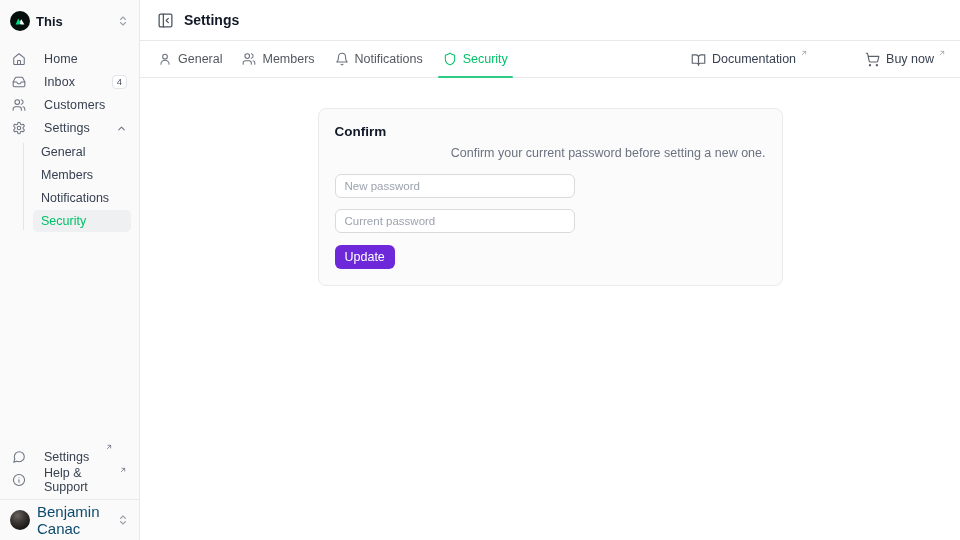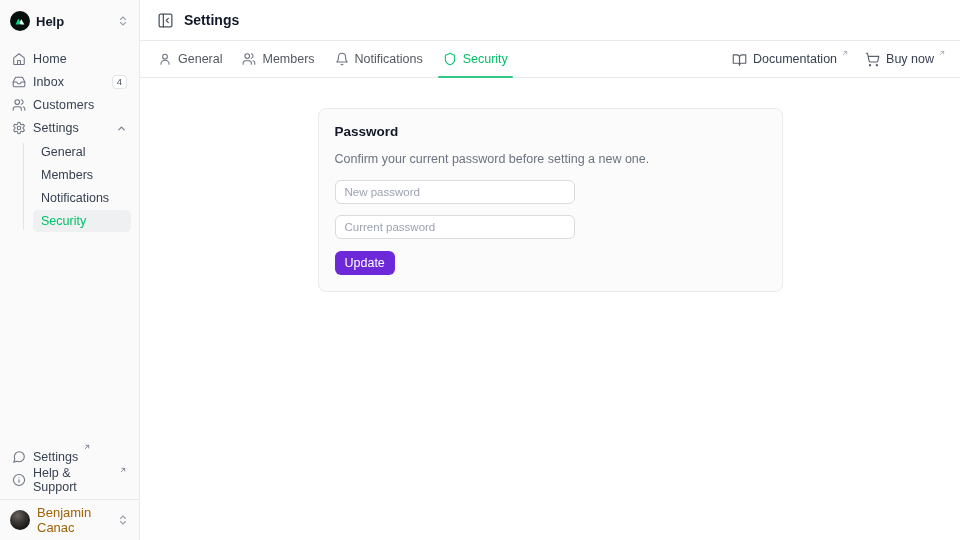--- a/index.html
+++ b/index.html
@@ -32,21 +32,21 @@
   }
   .search-box .mag { width:12px; height:12px; color:#6b7280; flex:none; }
   .search-text { flex:1; color:#6f7680; }
   .kbd {
     height:15px; min-width:15px; border:1px solid #e4e6ea; border-radius:3px;
     font-size:9px; display:flex; align-items:center; justify-content:center;
     color:#6b7280; background:#fff; padding:0 2px;
   }
 
   .nav { margin-top:14px; display:flex; flex-direction:column; gap:1px; font-size:12.5px; color:#374151; }
-  .nav-item { display:flex; align-items:center; gap:7px; height:22px; padding:0 4px; border-radius:5px; cursor:pointer; }
+  .nav-item { display:flex; align-items:center; gap:18px; height:22px; padding:0 4px; border-radius:5px; cursor:pointer; }
   .nav-item svg { width:14px; height:14px; color:#6b7280; flex:none; }
   .nav-label { flex:1; letter-spacing:.1px; }
   .badge {
     border:1px solid #e2e4e8; border-radius:4px; font-size:9.5px; padding:0 4px;
     height:14px; line-height:12px; color:#4b5563; background:#fff;
   }
   .chev-open { color:#6b7280; display:flex; }
   .chev-open svg { width:11px; height:11px; }
 
   .sub-list { position:relative; margin-left:15px; padding-left:10px; display:flex; flex-direction:column; gap:1px; margin-top:1px; }
@@ -57,46 +57,46 @@
   .sidebar-spacer { flex:1; }
 
   .footer-nav { display:flex; flex-direction:column; gap:1px; font-size:12.5px; color:#374151; }
   .ext-arrow { display:flex; align-self:flex-start; margin:-3px 0 0 -2px; color:#9ca3af; }
   .ext-arrow svg { width:8px; height:8px; }
 
   .sidebar-divider { height:1px; background:#e7e9ec; margin:8px -8px; }
   .user-row { display:flex; align-items:center; gap:7px; padding:2px 2px; height:24px; border-radius:5px; cursor:pointer; }
   .user-avatar { width:20px; height:20px; border-radius:50%; flex:none;
     background:radial-gradient(circle at 38% 28%, #6b6560 0%, #3a3633 38%, #141414 78%); }
-  .user-name { font-size:13px; font-weight:500; flex:1; color:#a16207; }
+  .user-name { font-size:15px; font-weight:500; flex:1; color:#0c4a6e; }
 
   
   .main { flex:1; display:flex; flex-direction:column; min-width:0; background:#fff; }
   .topbar { height:41px; border-bottom:1px solid #e7e9ec; display:flex; align-items:center; gap:10px; padding:0 17px; flex:none; }
   .panel-btn { display:flex; color:#4b5563; cursor:pointer; }
   .panel-btn svg { width:17px; height:17px; }
   .topbar-title { font-size:14px; font-weight:700; color:#111827; }
 
   .tabbar { height:37px; border-bottom:1px solid #e7e9ec; display:flex; align-items:stretch; justify-content:space-between; padding:0 10px 0 10px; flex:none; }
   .tabs { display:flex; gap:4px; }
   .tab { display:flex; align-items:center; gap:6px; padding:0 8px; font-size:12.5px; color:#52575f; position:relative; cursor:pointer; }
   .tab svg { width:14px; height:14px; color:#6b7280; }
   .tab.active { color:#00c16a; font-weight:500; }
   .tab.active svg { color:#00c16a; }
   .tab.active::after { content:""; position:absolute; left:3px; right:3px; bottom:-1px; height:2px; background:#2ecb87; border-radius:2px; }
   .tab-actions { display:flex; align-items:center; gap:16px; padding-right:4px; }
-  .action-btn { display:flex; align-items:center; gap:6px; font-size:12.5px; color:#374151; font-weight:500; cursor:pointer; }
+  .action-btn { display:flex; align-items:center; gap:6px; font-size:12.5px; color:#374151; font-weight:500; cursor:pointer;margin-left:41px; }
   .action-btn svg.ic { width:15px; height:15px; color:#5b616b; }
 
   .content { flex:1; overflow:auto; padding:30px 0; display:flex; flex-direction:column; align-items:center; gap:30px; background:#fff; }
   .card { width:465px; border-radius:8px; padding:15px 16px 16px; }
   .card-password { background:#fbfbfb; border:1px solid #e9eaec; }
   .card-account { background:linear-gradient(200deg, #f8e5e5 0%, #fbefef 55%, #fcf4f4 100%); border:1px solid #f3dddd; }
   .card-title { font-size:13.5px; font-weight:700; color:#111827; }
-  .card-desc { font-size:12.5px; color:#6b7280; margin-top:11px; line-height:1.55; max-width:440px; }
+  .card-desc { font-size:12.5px; color:#6b7280; margin-top:5px; line-height:1.55; max-width:440px;text-align:right; }
   .pw-input {
     display:block; width:240px; height:24px; margin-top:11px;
     border:1px solid #d8dade; border-radius:6px; background:#fff;
     padding:0 9px; font-size:11.5px; color:#111827; font-family:inherit; outline:none;
   }
   .pw-input::placeholder { color:#9ca3af; }
   .btn {
     display:inline-block; border:none; border-radius:6px; font-size:12.5px; font-weight:500;
     color:#fff; padding:5px 10px; margin-top:12px; font-family:inherit; cursor:pointer;
   }
@@ -110,21 +110,21 @@
 
   <aside class="sidebar">
 
     <div class="team-row">
       <span class="team-logo">
         <svg viewBox="0 0 24 24" fill="none">
           <path d="M13.5 19h7.2L14.6 8.6 9.9 16.9z" fill="#ffffff"></path>
           <path d="M3.3 19h7.6L13 15 8.4 7.2z" fill="#00dc82"></path>
         </svg>
       </span>
-      <span class="team-name">Help</span>
+      <span class="team-name">This</span>
       <span class="chev-updown">
         <svg viewBox="0 0 24 24" fill="none" stroke="currentColor" stroke-width="2.2" stroke-linecap="round" stroke-linejoin="round">
             <path d="m7 15 5 5 5-5"></path>
             <path d="m7 9 5-5 5 5"></path>
           </svg>
       </span>
     </div>
 
 
     <nav class="nav">
@@ -297,21 +297,21 @@
                 <path d="M9 7h8v8"></path>
               </svg>
             </span>
         </div>
       </div>
     </div>
 
     <section class="content">
 
       <div class="card card-password">
-        <div class="card-title">Password</div>
+        <div class="card-title">Confirm</div>
         <div class="card-desc">Confirm your current password before setting a new one.</div>
         <input type="password" class="pw-input" placeholder="New password" style="">
         <input type="password" class="pw-input" placeholder="Current password" style="">
         <button class="btn btn-update">Update</button>
       </div>
 
 
     </section>
   </main>
 </div>

